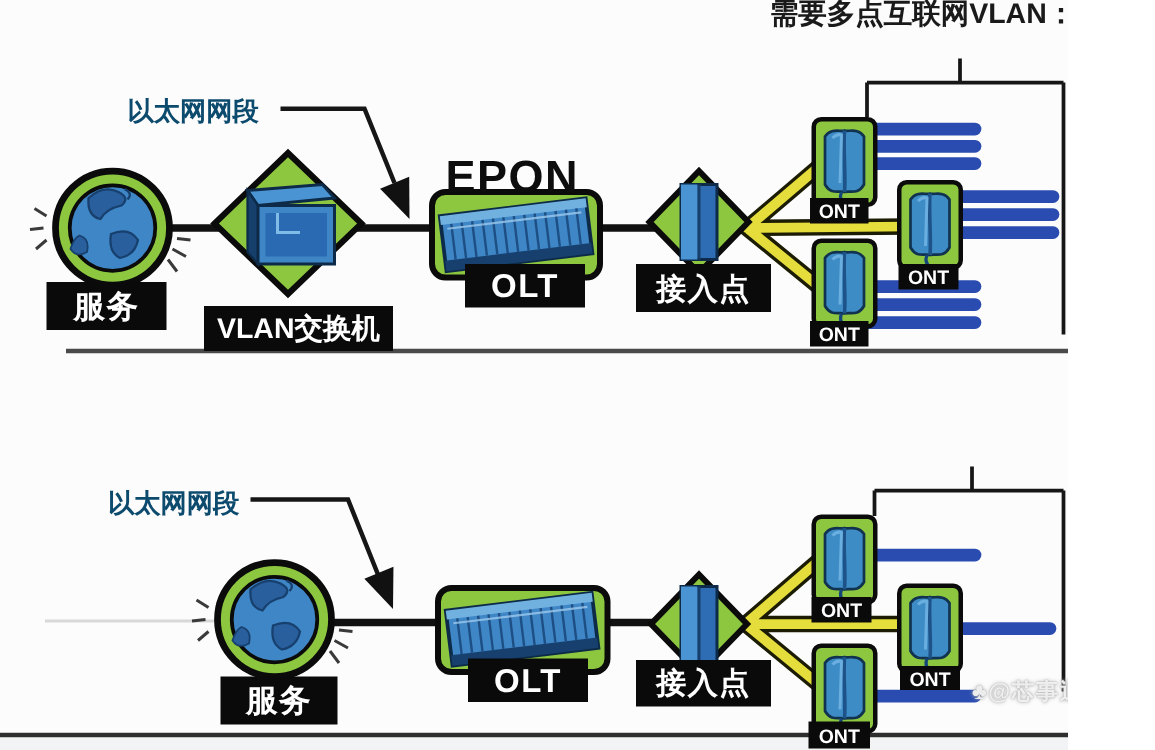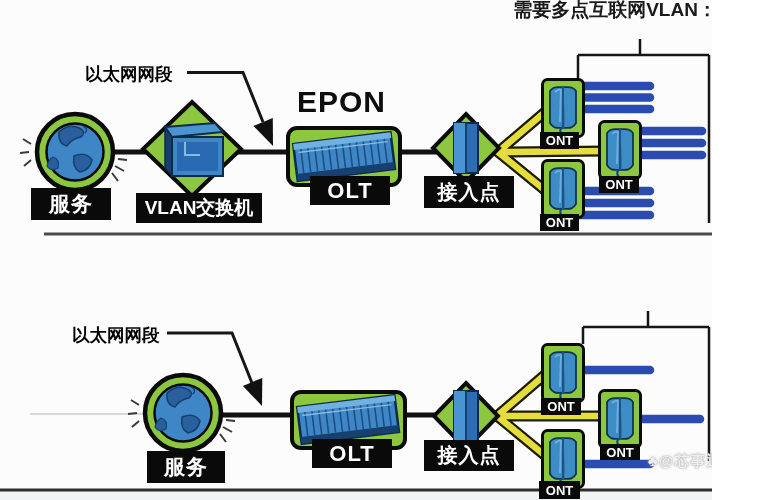--- a/index.html
+++ b/index.html
@@ -7,21 +7,21 @@
     position:relative;width:712px;height:500px;overflow:hidden;
     background:var(--bg,#fcfcfc);
     font-family:"Liberation Sans","DejaVu Sans",sans-serif;
   }
   .stage svg{position:absolute;left:0;top:0;}
   .plate{
     position:absolute;background:var(--label-bg,#0a0a0a);color:var(--label-fg,#fff);
     font-weight:bold;display:flex;align-items:center;justify-content:center;
     white-space:nowrap;letter-spacing:1px;
   }
-  .caption{position:absolute;color:#000000;font-weight:bold;white-space:nowrap;}
+  .caption{position:absolute;color:#0c4a6e;font-weight:bold;white-space:nowrap;}
   .title-latin{position:absolute;color:#0d0d0d;font-weight:800;font-size:30px;letter-spacing:1px;white-space:nowrap;}
   .annot{position:absolute;color:#1a1a1a;font-weight:bold;font-size:19px;line-height:23px;text-align:center;white-space:nowrap;}
   .watermark{
     position:absolute;font-weight:bold;font-size:15px;letter-spacing:1px;
     color:rgba(255,255,255,0.82);
     text-shadow:0 0 1px #9a9a9a, 0 0 3px #b5b5b5;
     white-space:nowrap;
   }
   .f-green{fill:var(--green,#8dc63f);}
   .s-ink{stroke:#0b0b0b;}
@@ -154,23 +154,23 @@
     </g>
 
     <rect x="0" y="491.5" width="770" height="9" fill="#f2f3f4"></rect>
     <line x1="0" y1="490" x2="770" y2="490" stroke="#2e2e2e" stroke-width="3"></line>
   </svg>
 
   <div class="annot" style="left:462px;top:-2px;width:306px">
     <div>需要多点互联网VLAN：</div>
   </div>
   <div class="caption" style="left:85px;top:62px;font-size:17.5px">以太网网段</div>
-  <div class="title-latin" style="left:297px;top:85px">EPON</div>
+  <div class="title-latin" style="left:297px;top:102px">EPON</div>
   <div class="plate" style="left:31px;top:188px;width:80px;height:32px;font-size:21px">服务</div>
-  <div class="plate" style="left:136px;top:193px;width:126px;height:30px;font-size:19px;letter-spacing:0">VLAN交换机</div>
+  <div class="plate" style="left:136px;top:204px;width:126px;height:30px;font-size:19px;letter-spacing:0">VLAN交换机</div>
   <div class="plate" style="left:310px;top:176px;width:80px;height:29px;font-size:22px">OLT</div>
   <div class="plate" style="left:424px;top:176px;width:90px;height:32px;font-size:20px">接入点</div>
   <div class="plate" style="left:540px;top:132px;width:39px;height:17px;font-size:13px;letter-spacing:0">ONT</div>
   <div class="plate" style="left:599px;top:176px;width:40px;height:17px;font-size:13px;letter-spacing:0">ONT</div>
   <div class="plate" style="left:540px;top:214px;width:39px;height:17px;font-size:13px;letter-spacing:0">ONT</div>
 
   <div class="caption" style="left:72px;top:323px;font-size:17.5px">以太网网段</div>
   <div class="plate" style="left:147px;top:451px;width:78px;height:32px;font-size:21px">服务</div>
   <div class="plate" style="left:312px;top:439px;width:80px;height:29px;font-size:22px">OLT</div>
   <div class="plate" style="left:424px;top:440px;width:90px;height:31px;font-size:20px">接入点</div>

